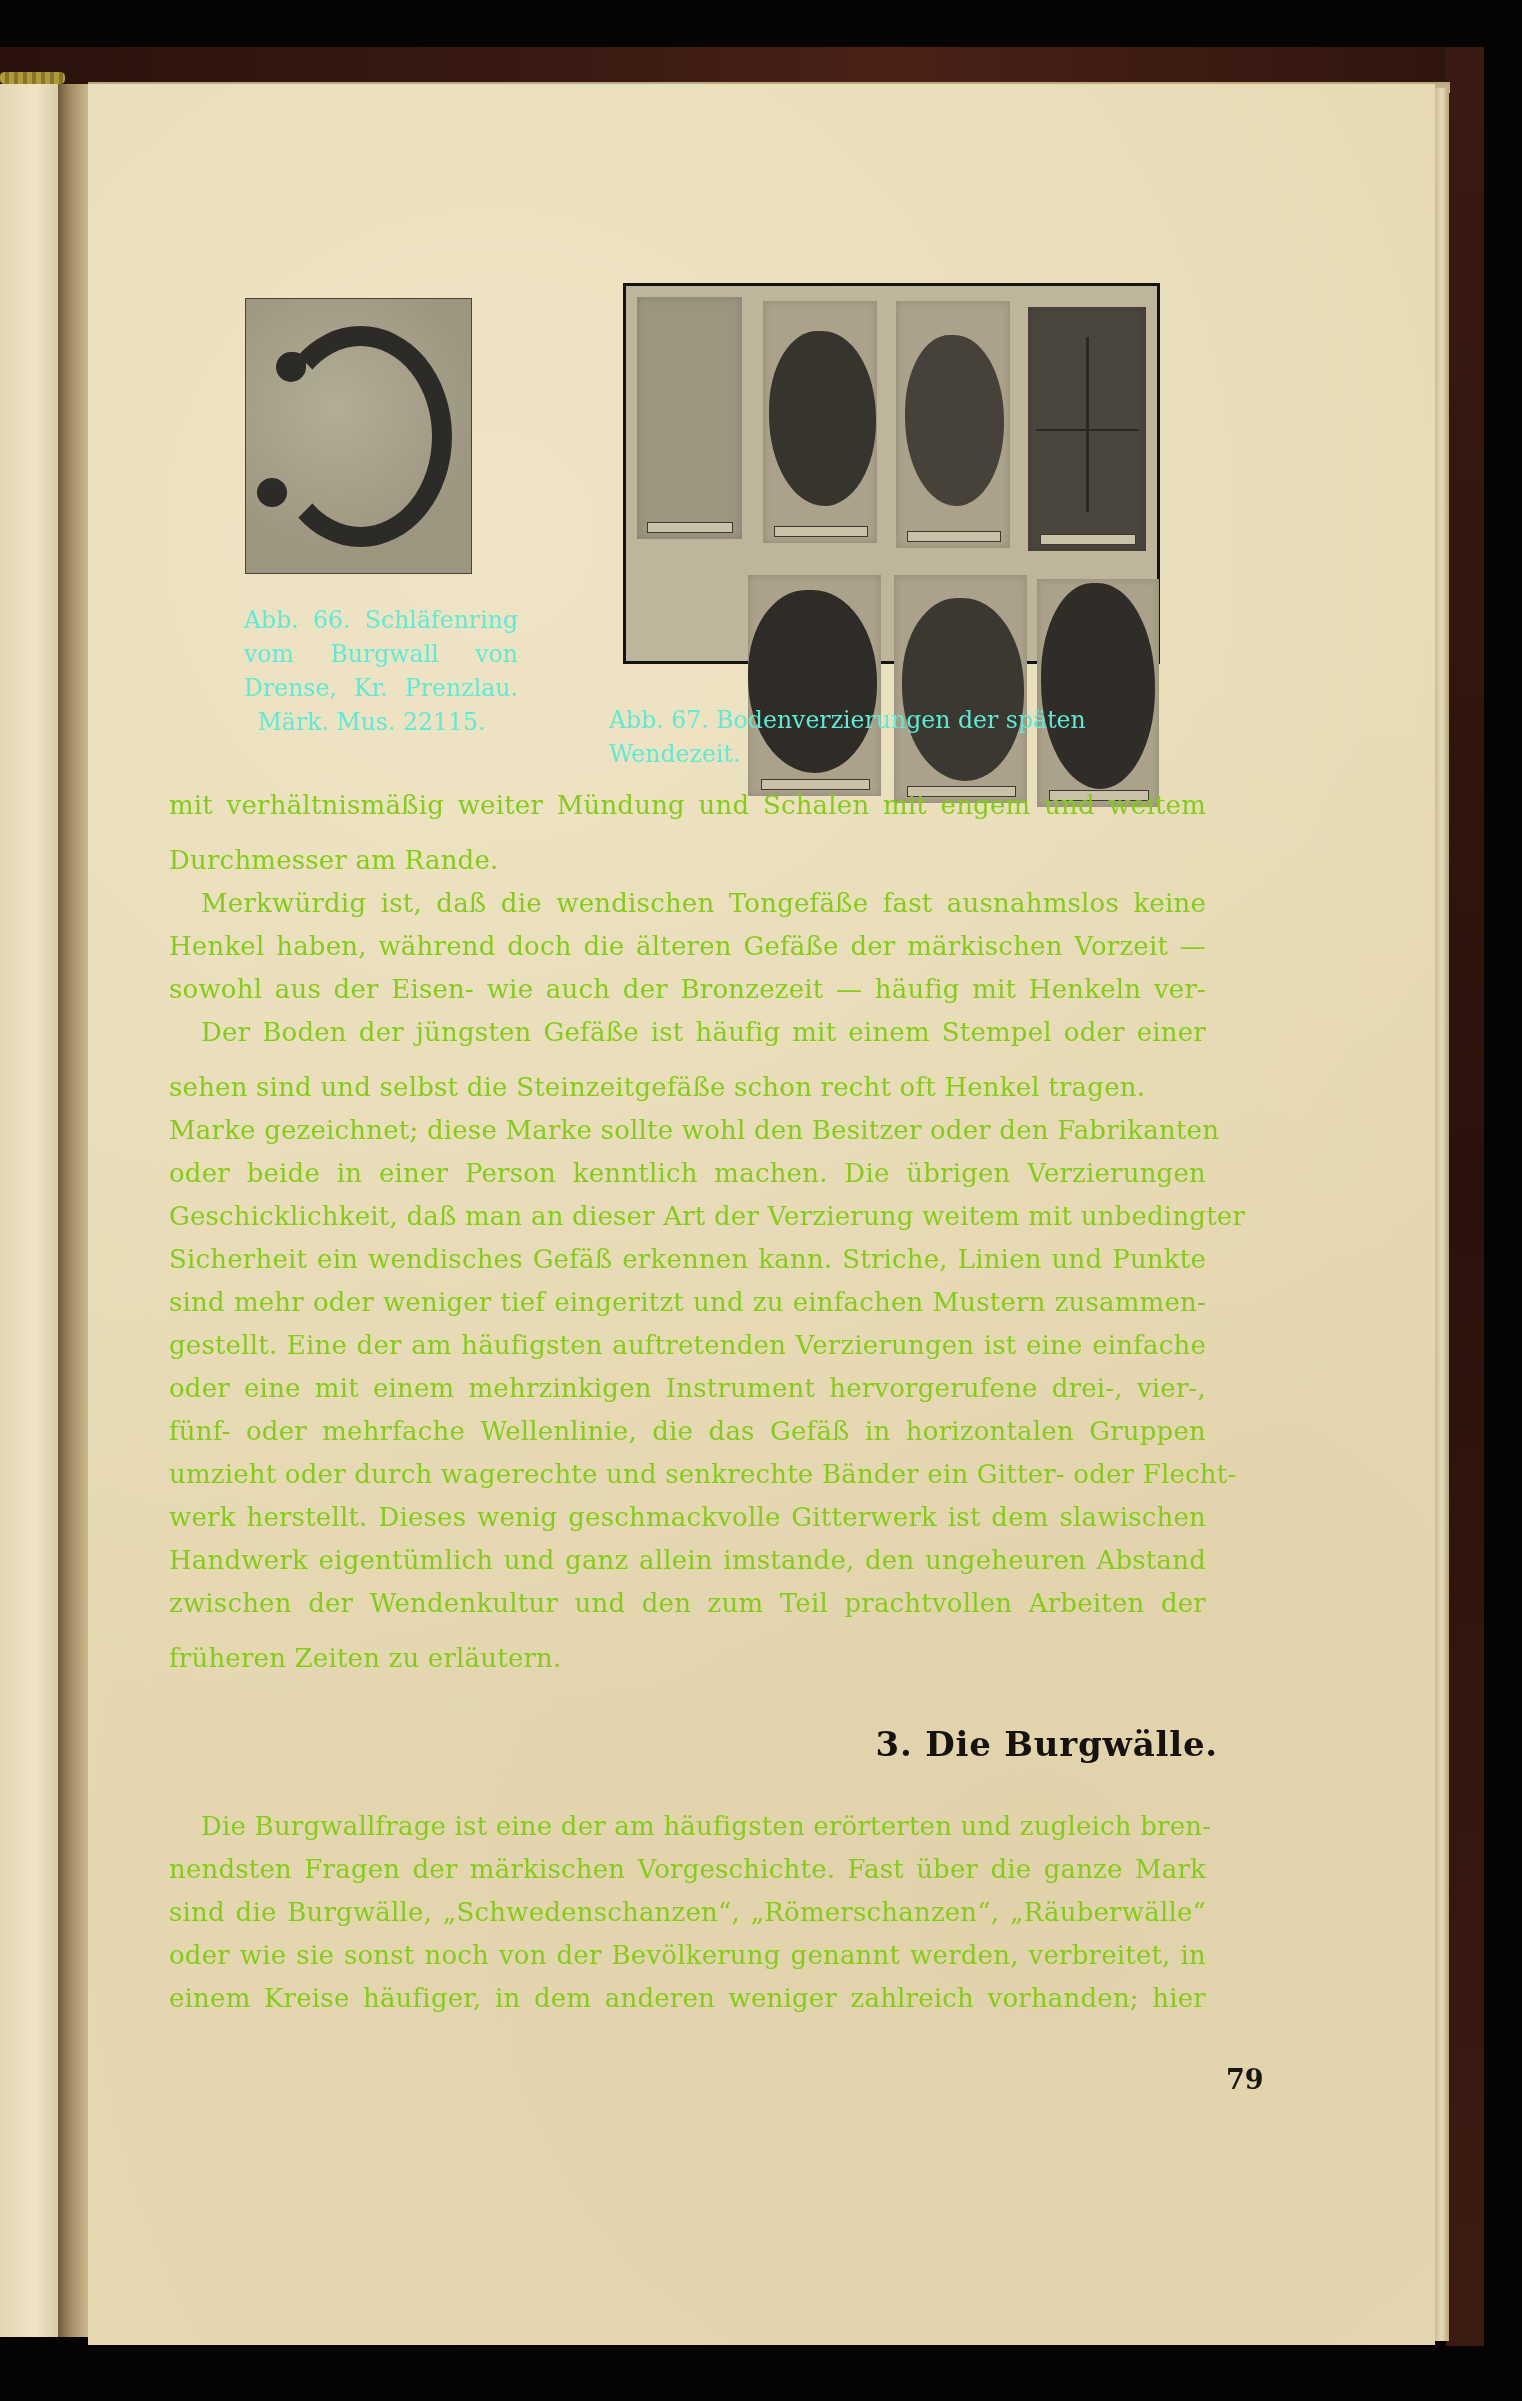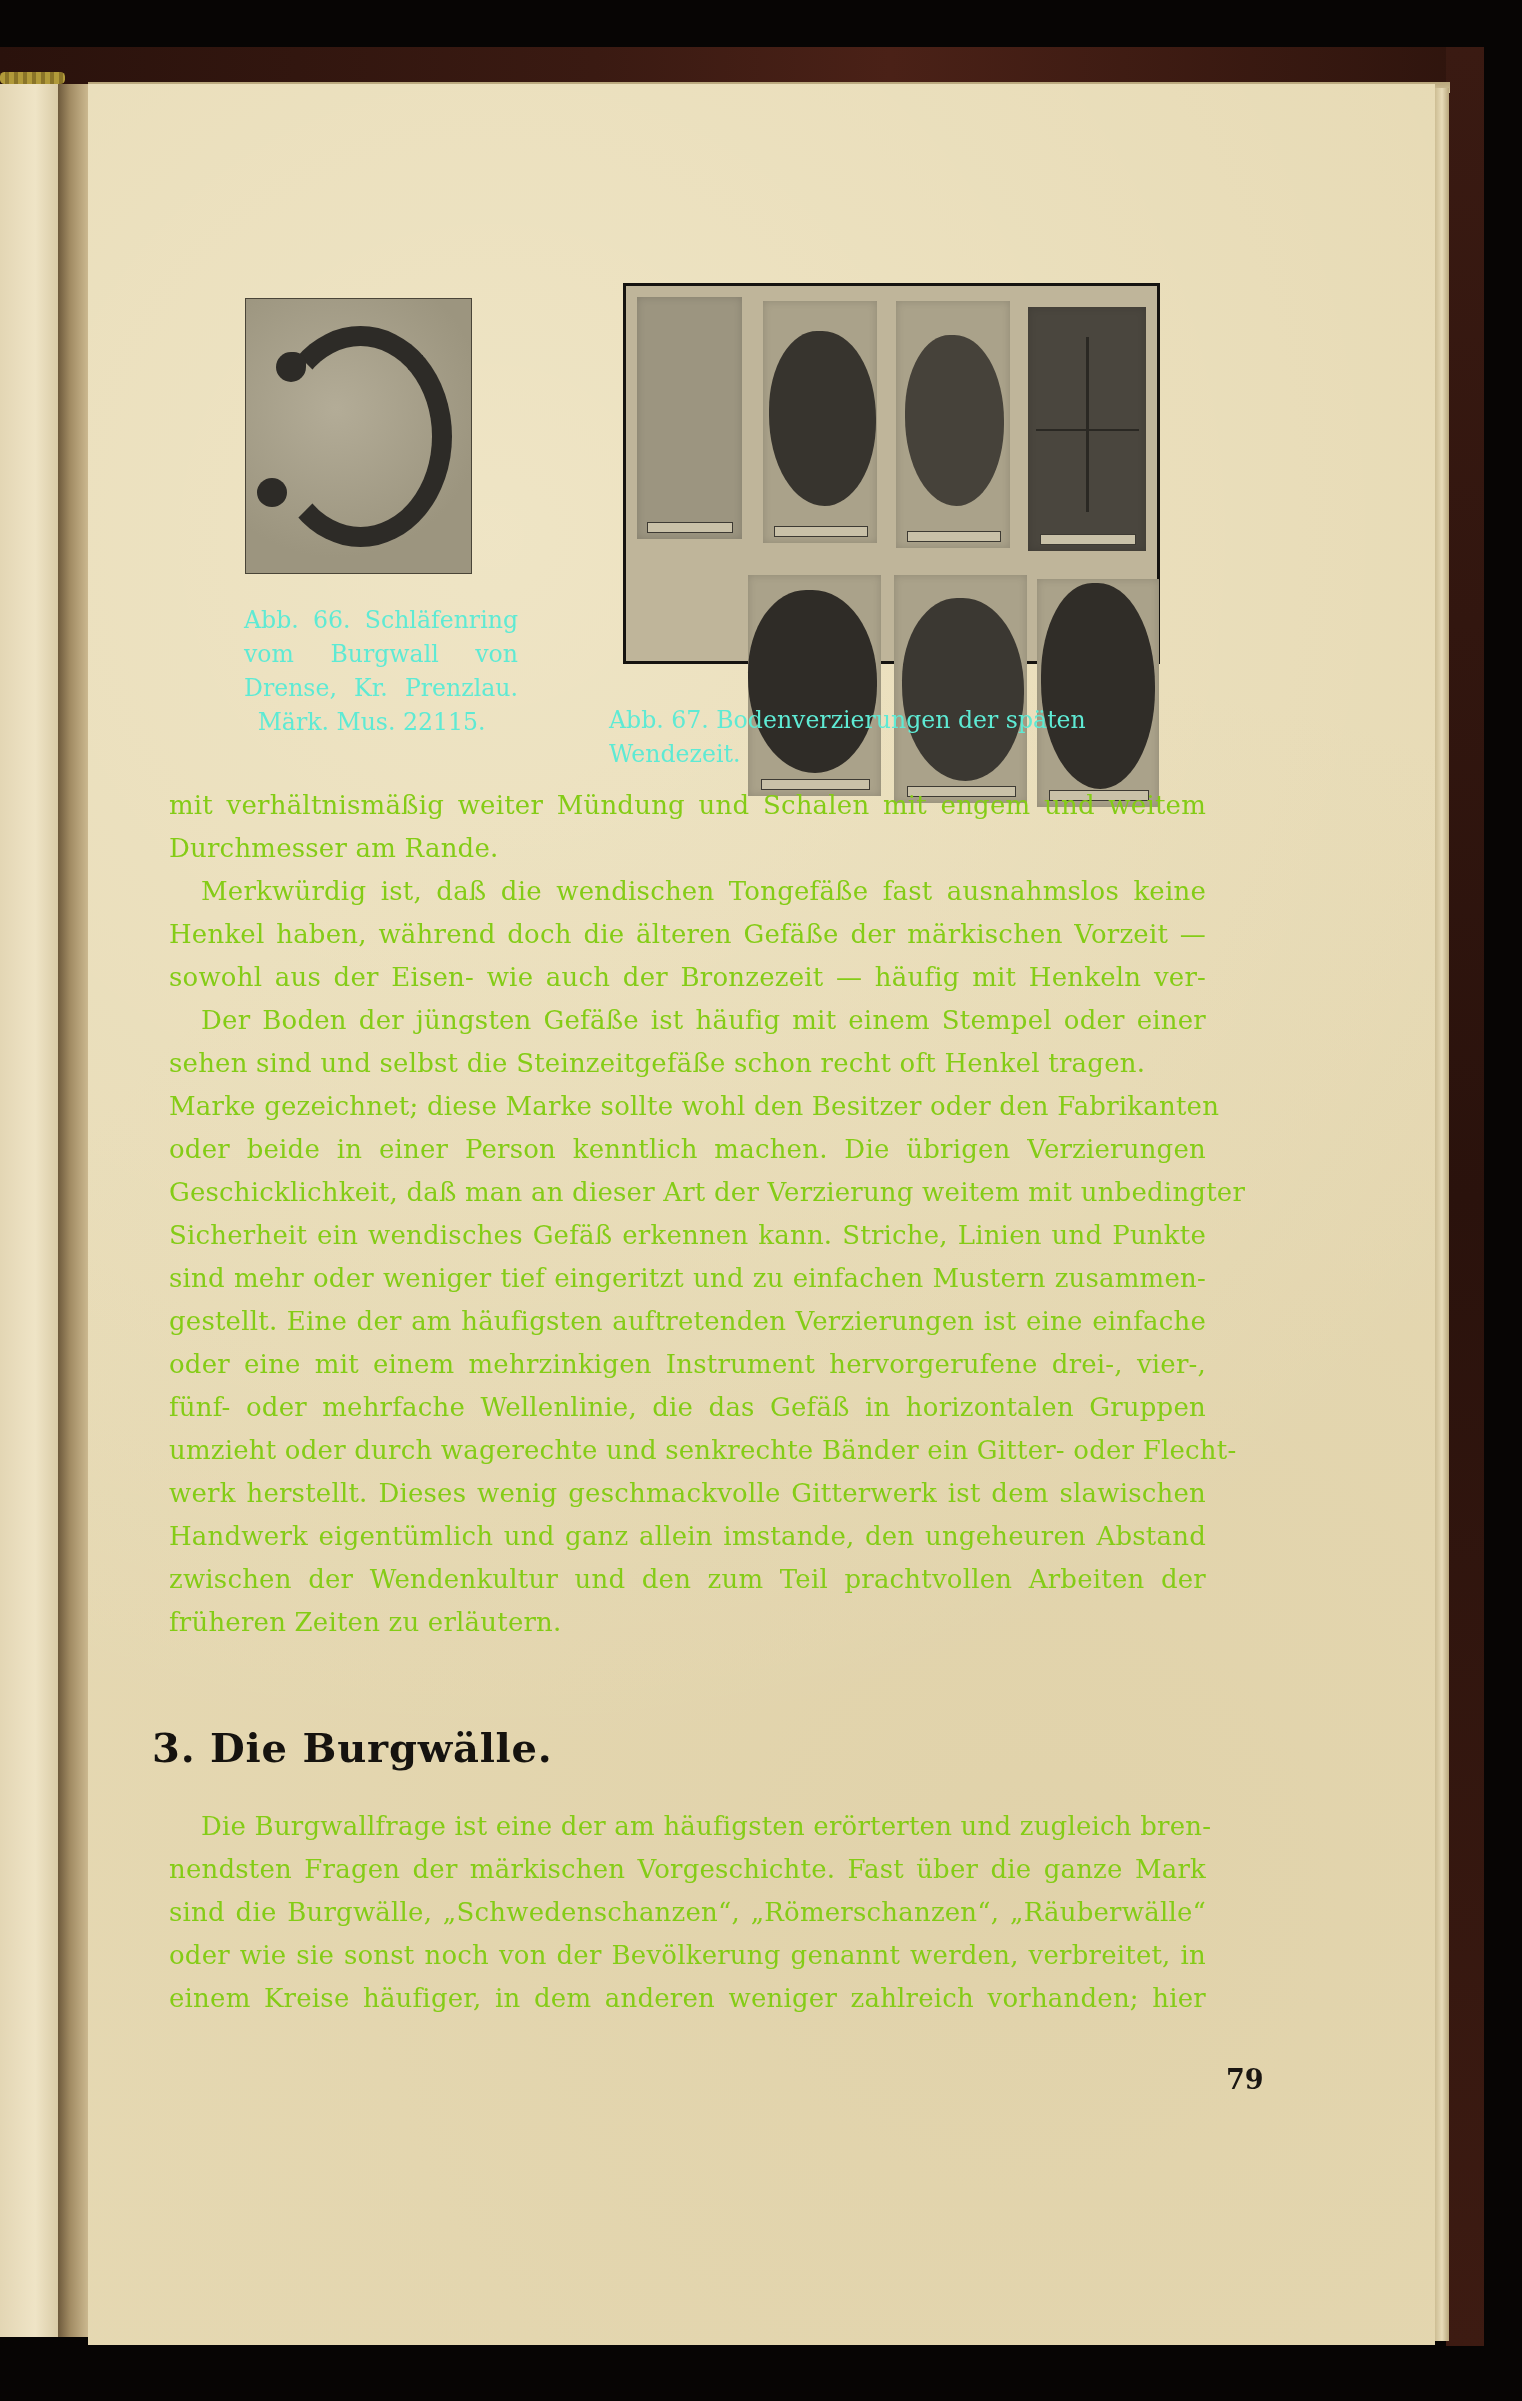--- a/index.html
+++ b/index.html
@@ -90,26 +90,26 @@
   .cap66 .ln.last { text-align-last: left; padding-left: 13.7px; }
   .cap67 { left: 609px; top: 703px; width: 578px; text-align: left; }
 
   
   .body-text {
     position: absolute; left: 169px; top: 784px; width: 1037px;
     font-size: 26px; line-height: 43px; color: #84cc16;
     letter-spacing: 0.2px;
   }
   .body-text .line { display: block; white-space: nowrap; text-align: justify; text-align-last: justify; height: 43px; }
-  .body-text .line.end { text-align-last: left; }
+  .body-text .line.end { text-align-last: left; margin-top: 12px; }
   .body-text .line.indent { padding-left: 32px; }
 
   .section-heading {
-    position: absolute; left: 152px; top: 1724px; width: 1066px; text-align: left;
-    font-size: 40px; font-weight: bold; color: #16130f; letter-spacing: 0.8px;
+    position: absolute; left: 152px; top: 1724px; width: 1066px; text-align: right;
+    font-size: 34px; font-weight: bold; color: #16130f; letter-spacing: 0.8px;
   }
   .body-text2 { top: 1805px; }
 
   .page-number {
     position: absolute; left: 1226px; top: 2064px; font-size: 27px; font-weight: bold; color: #1a1612;
   }
 </style>
 </head>
 <body>
 

